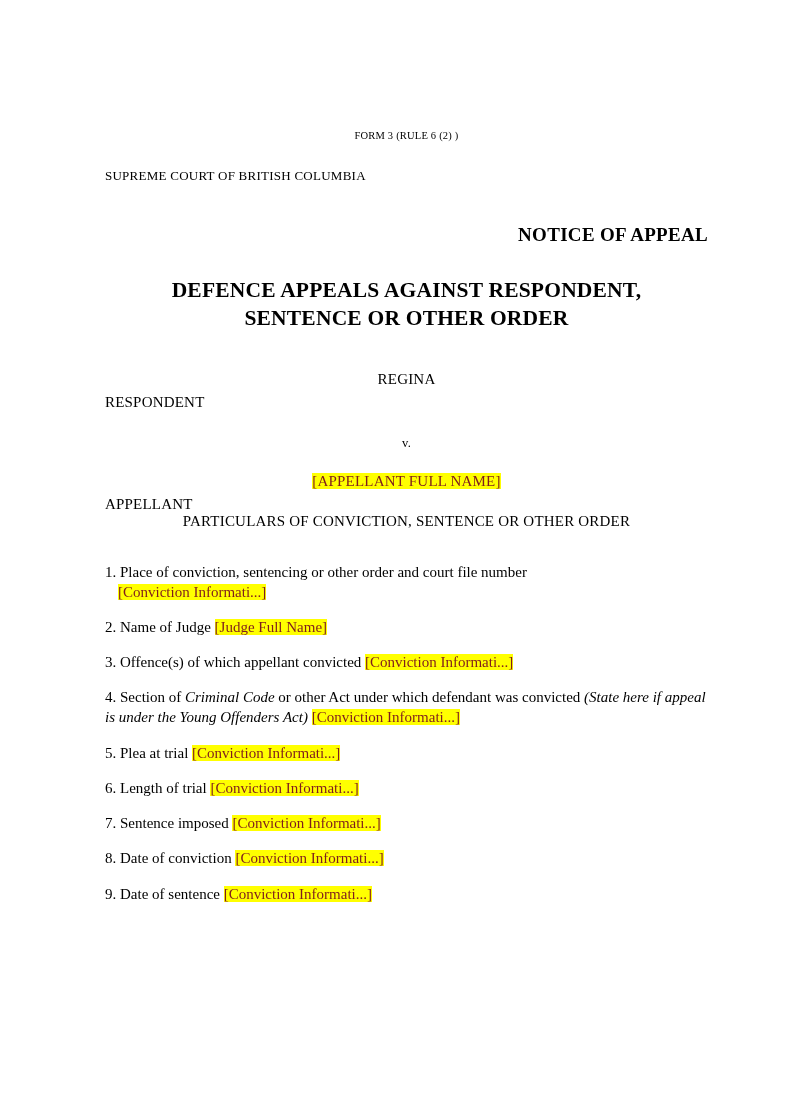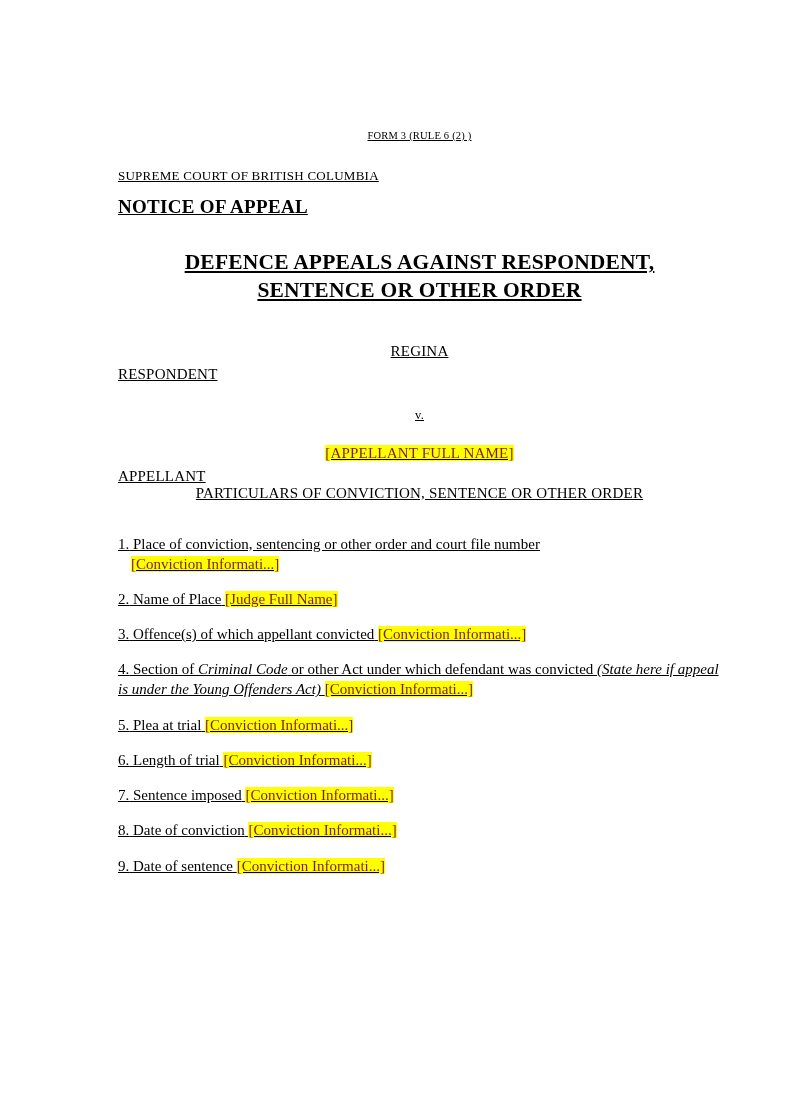--- a/index.html
+++ b/index.html
@@ -19,45 +19,44 @@
     position: relative;
     width: 800px;
     height: 1100px;
     background: #ffffff;
     overflow: hidden;
   }
 
   
   .content {
     position: absolute;
-    left: 118px;
+    left: 105px;
     top: 0;
     width: 603px;
-    text-decoration: underline;
   }
 
   .form-no {
     text-align: center;
     font-size: 10.5px;
     letter-spacing: 0.2px;
     margin-top: 130px;
   }
 
   .court-name {
     font-size: 13px;
     letter-spacing: 0.25px;
     margin-top: 27px;
   }
 
   .title-main {
-    text-align: left;
+    text-align: right;
     font-size: 19px;
     font-weight: bold;
     letter-spacing: 0.3px;
-    margin-top: 12px;
+    margin-top: 40px;
   }
 
   .title-sub {
     text-align: center;
     font-size: 21.5px;
     font-weight: bold;
     letter-spacing: 0.2px;
     line-height: 1.32;
     margin-top: 30px;
   }
@@ -153,21 +152,21 @@
     <div class="items">
 
       <div class="item">
         <span>1.</span>
         <span>Place of conviction, sentencing or other order and court file number</span><br>
         <span class="hl">[Conviction Informati...]</span>
       </div>
 
       <div class="item">
         <span>2.</span>
-        <span>Name of Place</span>
+        <span>Name of Judge</span>
         <span class="hl">[Judge Full Name]</span>
       </div>
 
       <div class="item">
         <span>3.</span>
         <span>Offence(s) of which appellant convicted</span>
         <span class="hl">[Conviction Informati...]</span>
       </div>
 
       <div class="item no-hang">

